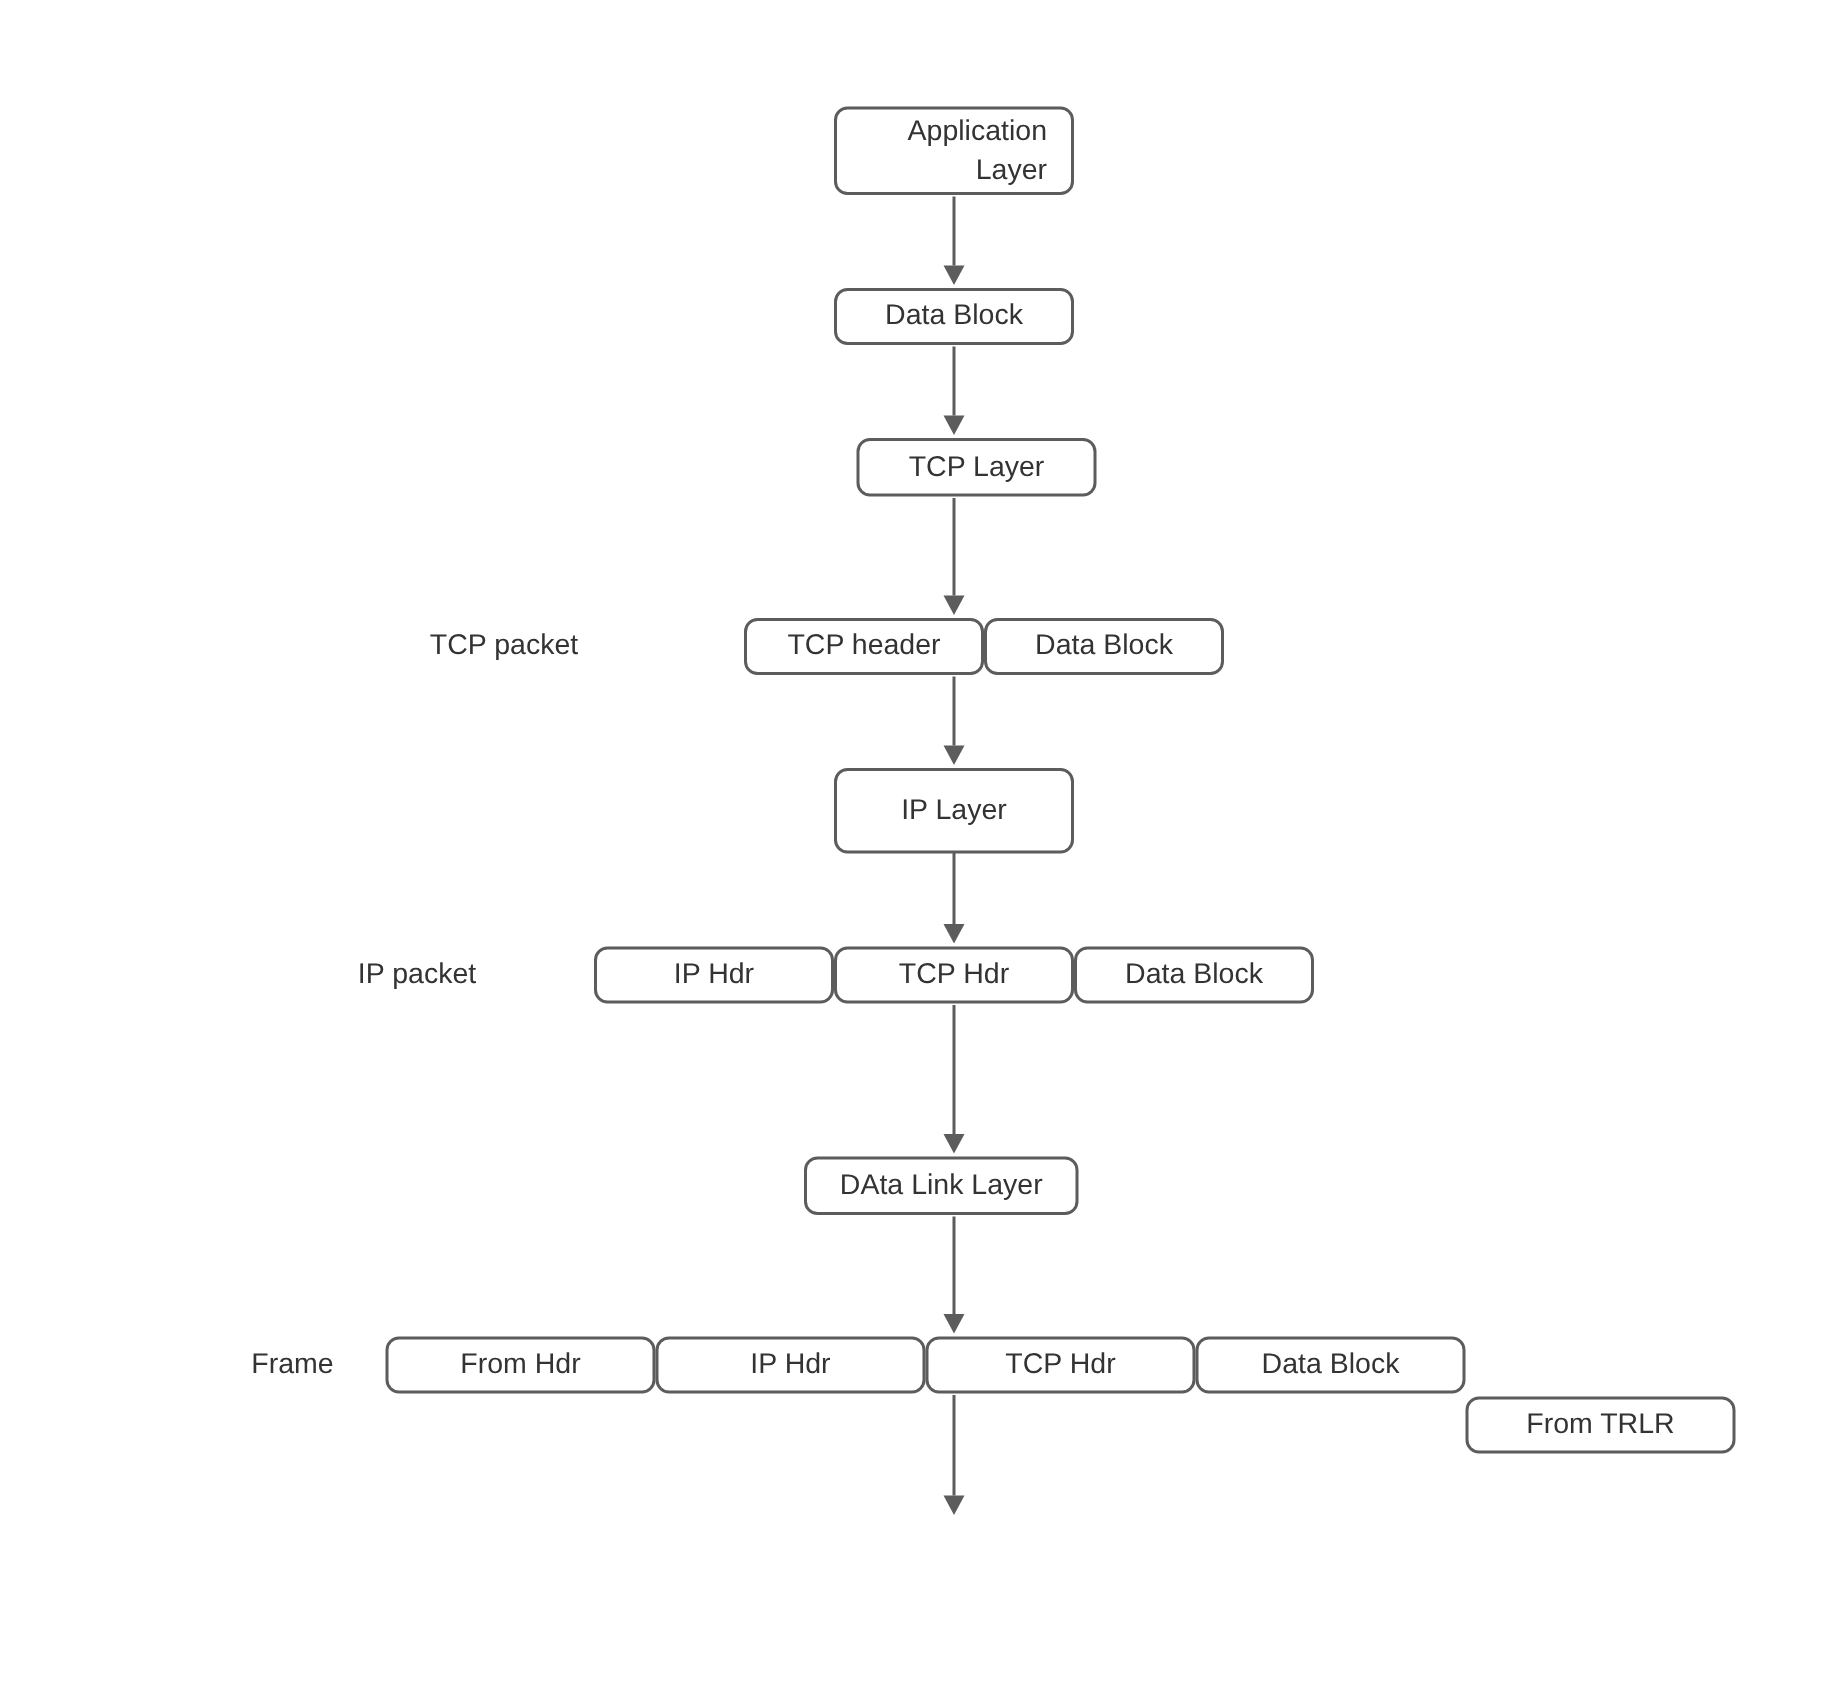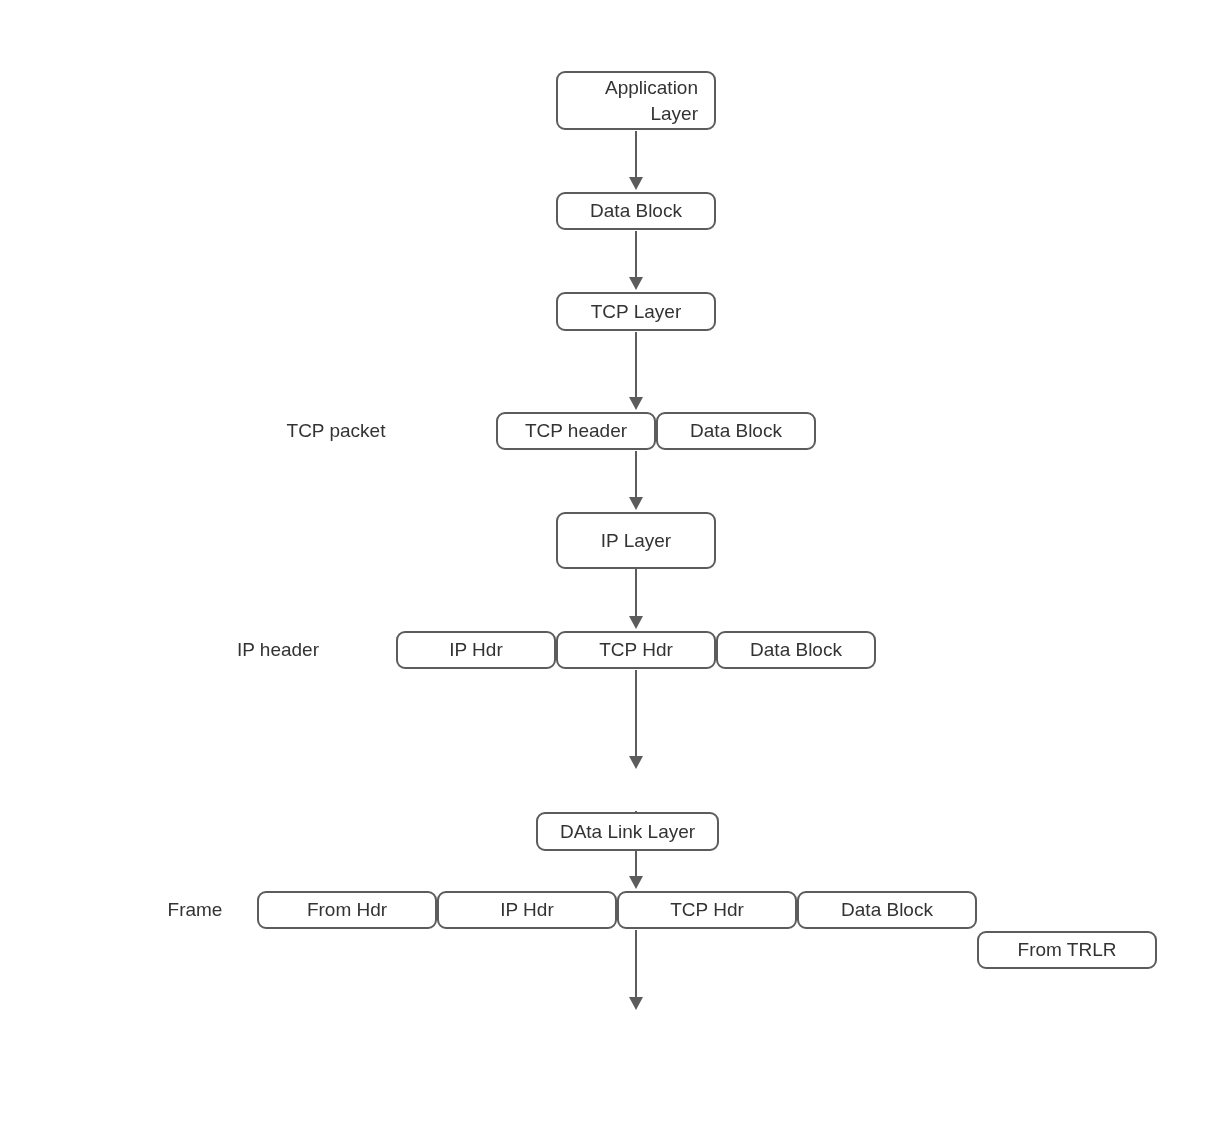--- a/index.html
+++ b/index.html
@@ -68,44 +68,44 @@
 <div class="canvas">
 
   <div class="node" style="left:556px; top:71px;  width:160px; height:59px;">Application Layer</div>
 
   <div class="arrow" style="left:635px; top:131px; height:46px;"></div>
 
   <div class="node" style="left:556px; top:192px; width:160px; height:38px;">Data Block</div>
 
   <div class="arrow" style="left:635px; top:231px; height:46px;"></div>
 
-  <div class="node" style="left:556px; top:292px; width:160px; height:39px;">TCP Layer</div>
+  <div class="node" style="left:571px; top:292px; width:160px; height:39px;">TCP Layer</div>
 
   <div class="arrow" style="left:635px; top:332px; height:65px;"></div>
 
   <div class="row-label" style="left:256px; top:412px; width:160px; height:38px;">TCP packet</div>
 
   <div class="node" style="left:496px; top:412px; width:160px; height:38px;">TCP header</div>
   <div class="node" style="left:656px; top:412px; width:160px; height:38px;">Data Block</div>
 
   <div class="arrow" style="left:635px; top:451px; height:46px;"></div>
 
   <div class="node" style="left:556px; top:512px; width:160px; height:57px;">IP Layer</div>
 
   <div class="arrow" style="left:635px; top:552px; height:64px;"></div>
 
-  <div class="row-label" style="left:198px; top:631px; width:160px; height:38px;">IP header</div>
+  <div class="row-label" style="left:198px; top:631px; width:160px; height:38px;">IP packet</div>
 
   <div class="node" style="left:396px; top:631px; width:160px; height:38px;">IP Hdr</div>
   <div class="node" style="left:556px; top:631px; width:160px; height:38px;">TCP Hdr</div>
   <div class="node" style="left:716px; top:631px; width:160px; height:38px;">Data Block</div>
 
   <div class="arrow" style="left:635px; top:670px; height:86px;"></div>
 
-  <div class="node" style="left:536px; top:812px; width:183px; height:39px;">DAta Link Layer</div>
+  <div class="node" style="left:536px; top:771px; width:183px; height:39px;">DAta Link Layer</div>
 
   <div class="arrow" style="left:635px; top:811px; height:65px;"></div>
 
   <div class="row-label" style="left:115px; top:891px; width:160px; height:38px;">Frame</div>
 
   <div class="node" style="left:257px; top:891px; width:180px; height:38px;">From Hdr</div>
   <div class="node" style="left:437px; top:891px; width:180px; height:38px;">IP Hdr</div>
   <div class="node" style="left:617px; top:891px; width:180px; height:38px;">TCP Hdr</div>
   <div class="node" style="left:797px; top:891px; width:180px; height:38px;">Data Block</div>
   <div class="node" style="left:977px; top:891px; width:180px; height:38px;margin-top:40px;">From TRLR</div>

